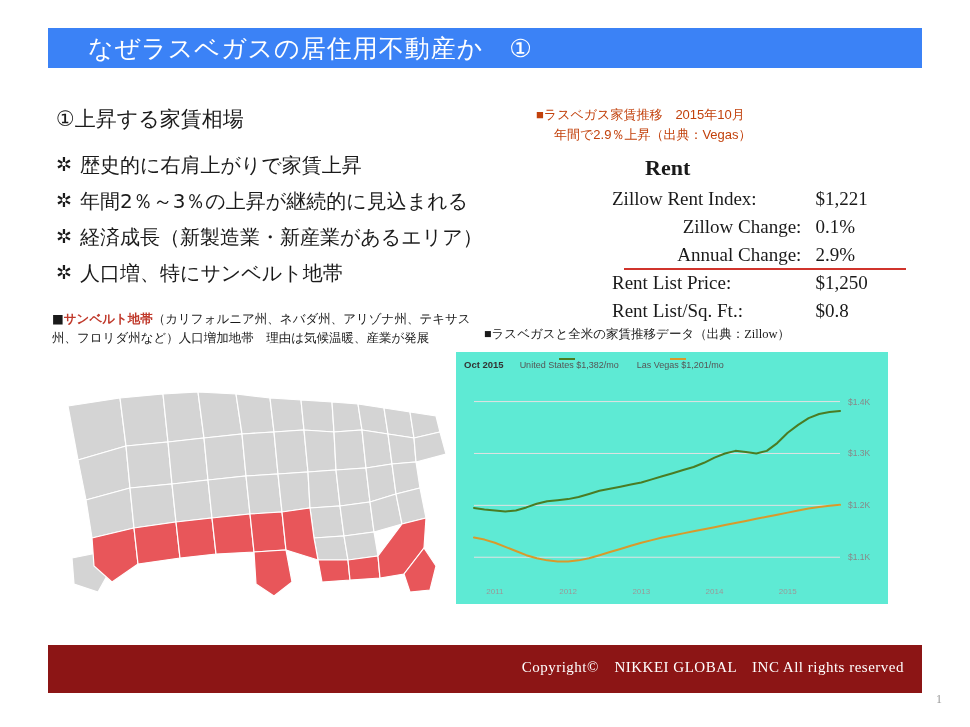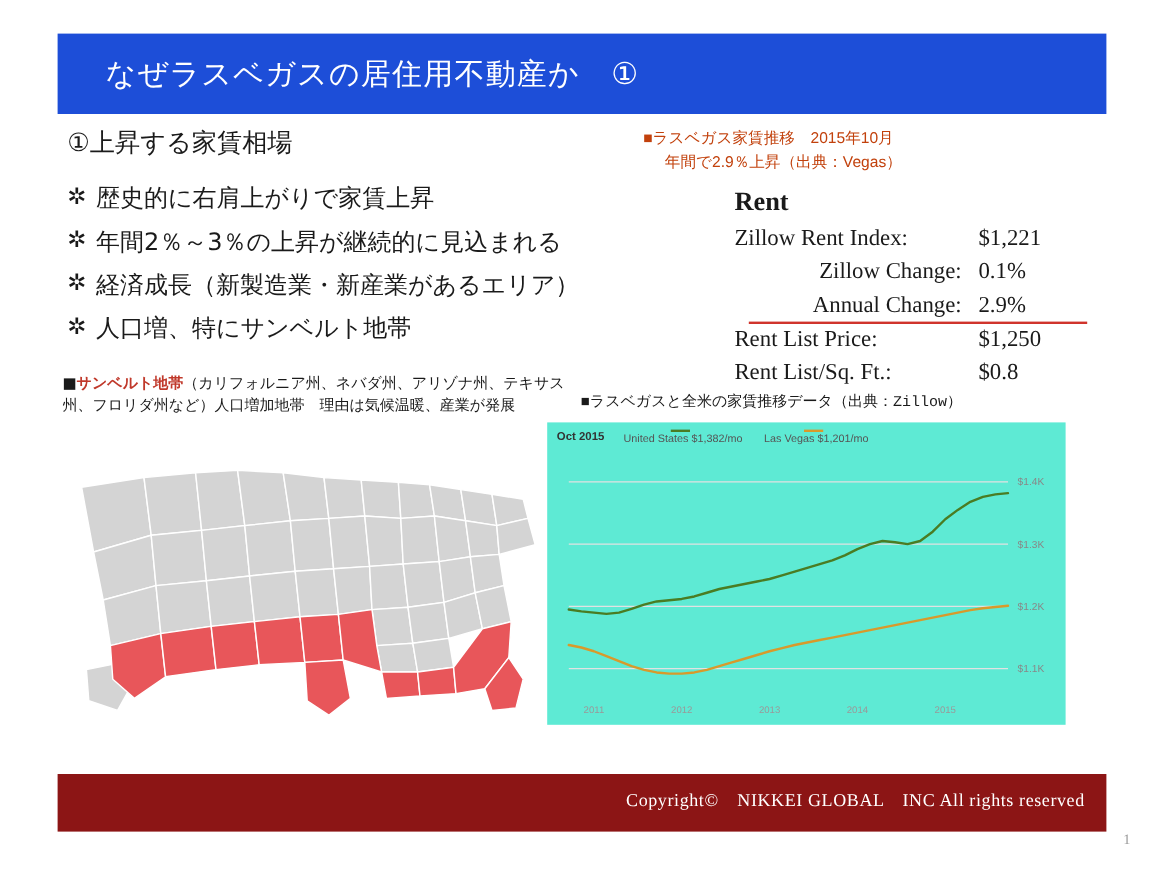--- a/index.html
+++ b/index.html
@@ -18,22 +18,22 @@
     position: relative;
     width: 970px;
     height: 727px;
   }
   
   .title-bar {
     position: absolute;
     left: 48px;
     top: 28px;
     width: 874px;
-    height: 67px;
-    background: #1d4ed8;
+    height: 40px;
+    background: #3b82f6;
     display: flex;
     align-items: center;
   }
   .title-text {
     color: #ffffff;
     font-size: 25px;
     letter-spacing: 1px;
     padding-left: 40px;
     font-family: "DejaVu Sans", sans-serif;
     font-weight: normal;
@@ -107,20 +107,21 @@
     left: 612px;
     top: 155px;
     width: 300px;
     font-family: "Liberation Serif", serif;
     color: #1a1a1a;
   }
   .rent-title {
     font-size: 22px;
     font-weight: bold;
     margin-bottom: 4px;
+    margin-left: 33px;
   }
   .rent-row {
     display: flex;
     font-size: 19px;
     line-height: 1.48;
     position: relative;
   }
   .rent-row .lbl {
     width: 196px;
     text-align: left;
@@ -139,21 +140,21 @@
     height: 2px;
     background: #d0342c;
   }
   
   .chart-caption {
     position: absolute;
     left: 484px;
     top: 326px;
     font-size: 12.5px;
     color: #1a1a1a;
-    font-family: Liberation Mono, monospace;
+    font-family: Liberation Serif, serif;
   }
   .chart-panel {
     position: absolute;
     left: 456px;
     top: 352px;
     width: 432px;
     height: 252px;
     background: #5eead4;
   }
   .chart-legend {

